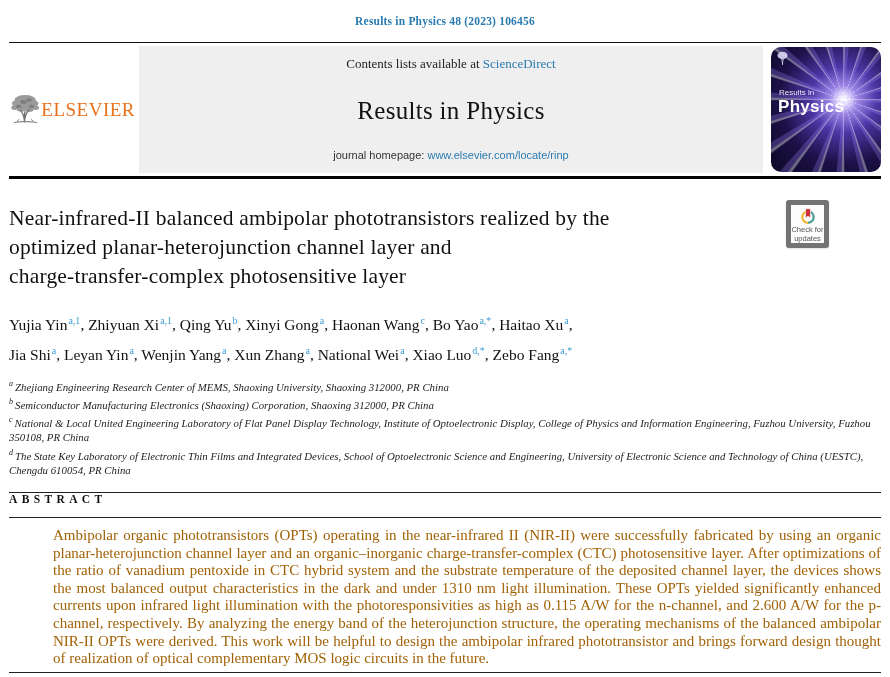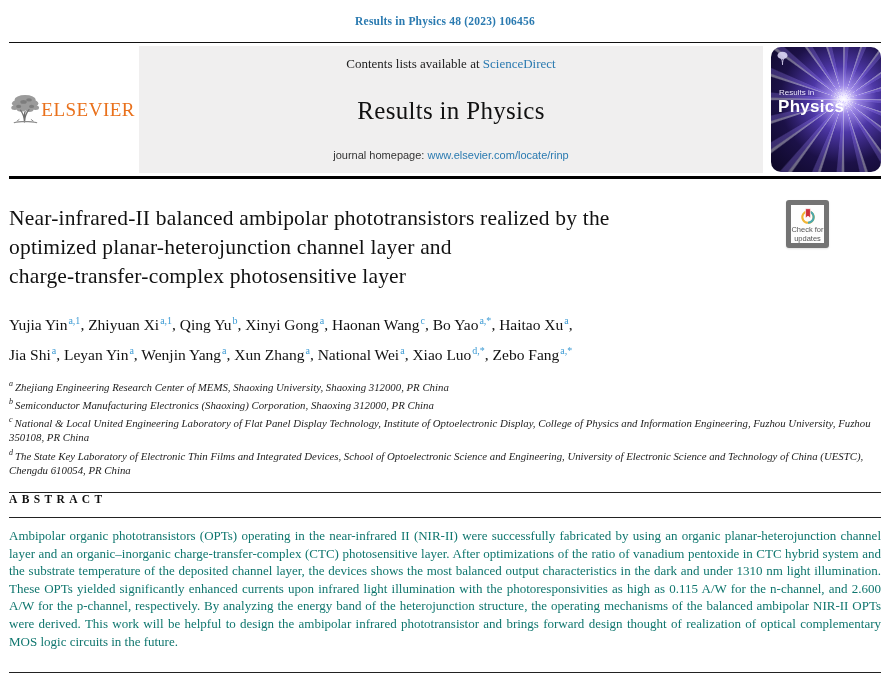--- a/index.html
+++ b/index.html
@@ -49,21 +49,21 @@
   .author-sep { color:#111; }
 
   
   .affiliations { margin-top:9px; font-style:italic; font-size:10.8px; line-height:14.8px; color:#1c1c1c; }
   .affiliations .aff-line { margin-bottom:.5px; }
   .affiliations sup { font-size:8px; margin-right:2px; }
 
   .rule-abs-top { margin-top:14px; border-top:1px solid #222; }
   .abstract-heading { font-size:11.5px; letter-spacing:.38em; color:#111; font-weight:bold; font-family:"Liberation Serif", serif; }
   .rule-abs-mid { margin-top:12px; border-top:1px solid #222; }
-  .abstract-text { margin-top:9px; font-size:13px; line-height:17.6px; text-align:justify; color:#0f766e; }
+  .abstract-text { margin-top:9px; font-size:15px; line-height:17.6px; text-align:justify; color:#a16207;margin-left:44px; }
   .rule-bottom { position:absolute; left:9px; right:9px; bottom:4px; border-top:1px solid #222; }
 </style>
 </head>
 <body>
 
 <div class="page">
 
   <div class="citation">Results in Physics 48 (2023) 106456</div>
 
   <div class="rule rule-top"></div>

